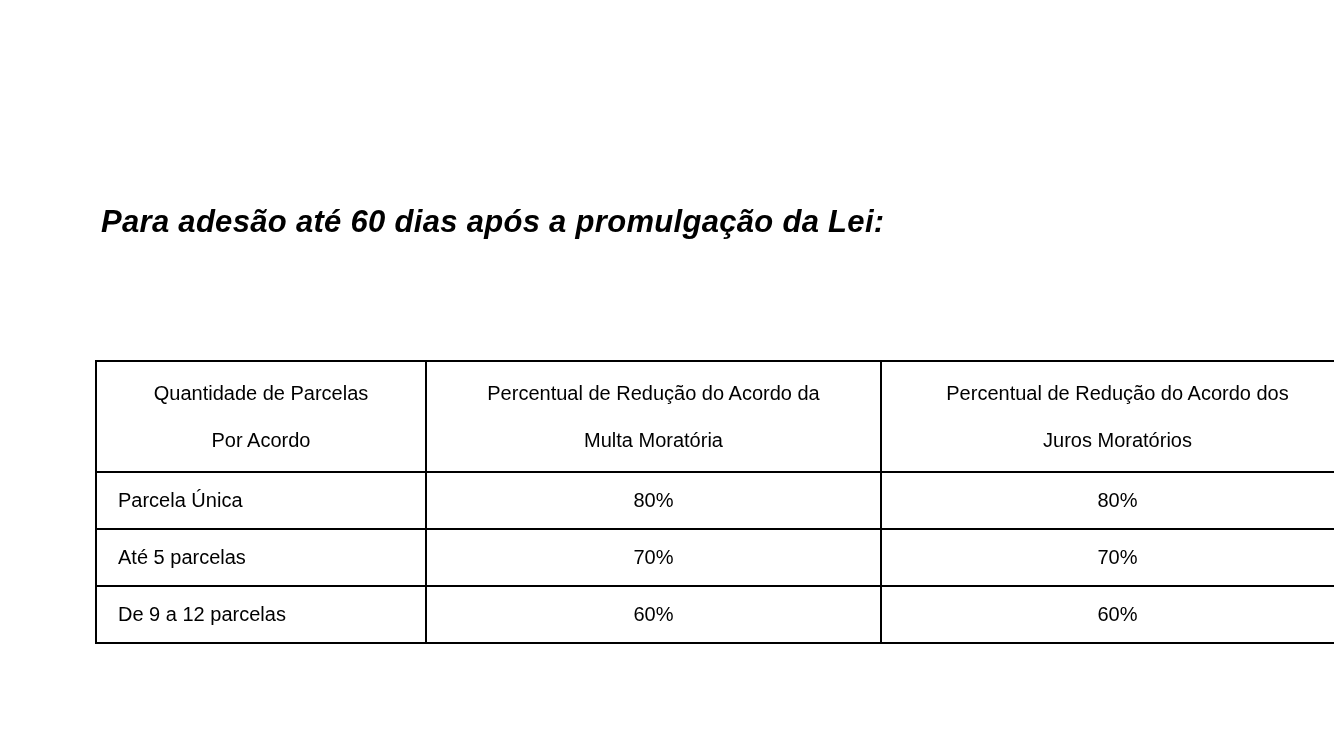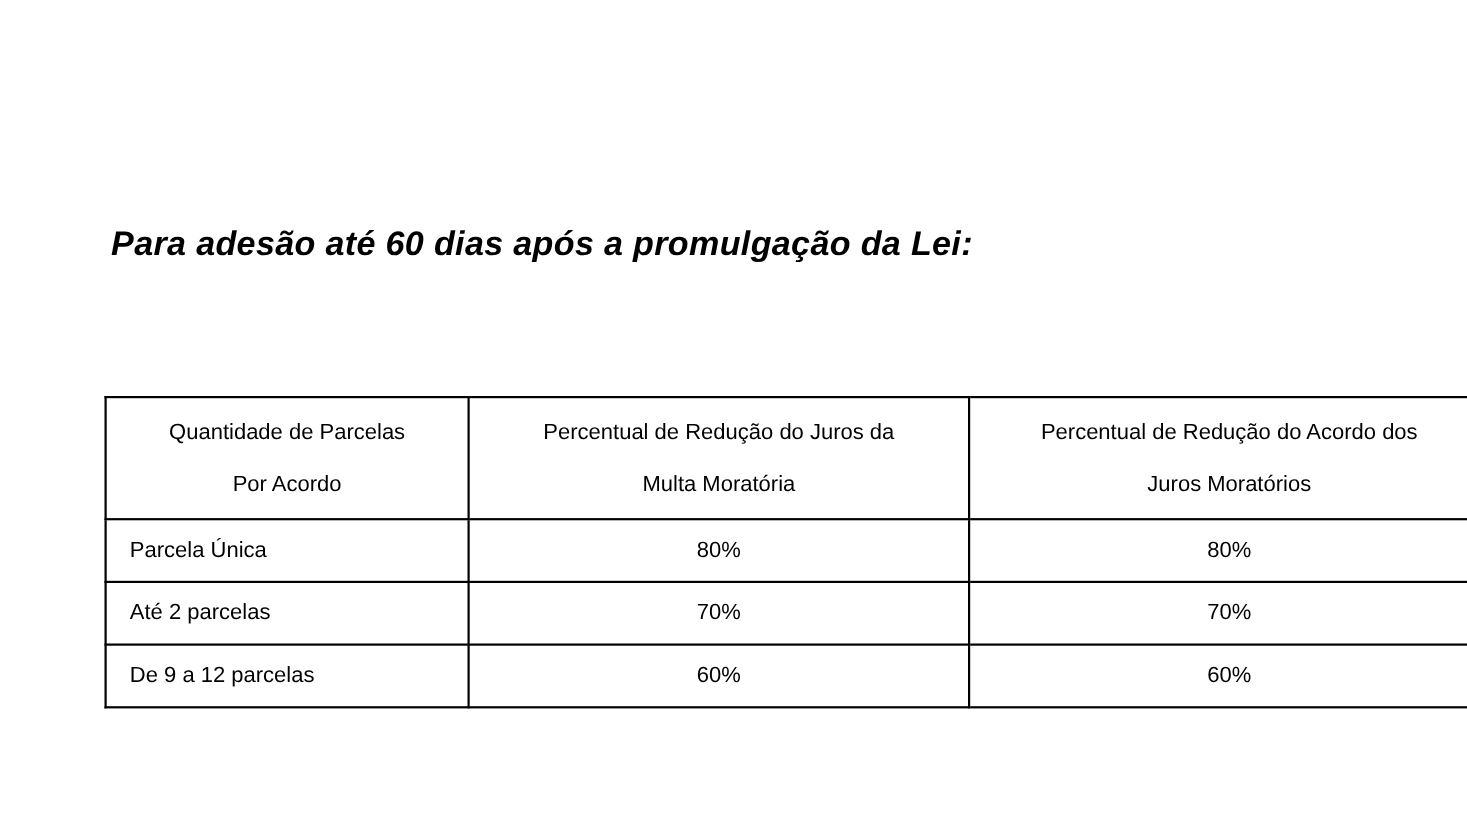--- a/index.html
+++ b/index.html
@@ -76,37 +76,37 @@
       <col class="c2">
       <col class="c3">
     </colgroup>
     <thead>
       <tr class="header-row">
         <th>
           <span class="hline">Quantidade de Parcelas</span>
           <span class="hline">Por Acordo</span>
         </th>
         <th>
-          <span class="hline">Percentual de Redução do Juros da</span>
+          <span class="hline">Percentual de Redução do Acordo da</span>
           <span class="hline">Multa Moratória</span>
         </th>
         <th>
           <span class="hline">Percentual de Redução do Acordo dos</span>
           <span class="hline">Juros Moratórios</span>
         </th>
       </tr>
     </thead>
     <tbody>
       <tr class="data-row">
         <td class="cell-left">Parcela Única</td>
         <td class="cell-center">80%</td>
         <td class="cell-center">80%</td>
       </tr>
       <tr class="data-row">
-        <td class="cell-left">Até 2 parcelas</td>
+        <td class="cell-left">Até 5 parcelas</td>
         <td class="cell-center">70%</td>
         <td class="cell-center">70%</td>
       </tr>
       <tr class="data-row">
         <td class="cell-left">De 9 a 12 parcelas</td>
         <td class="cell-center">60%</td>
         <td class="cell-center">60%</td>
       </tr>
     </tbody>
   </table>

